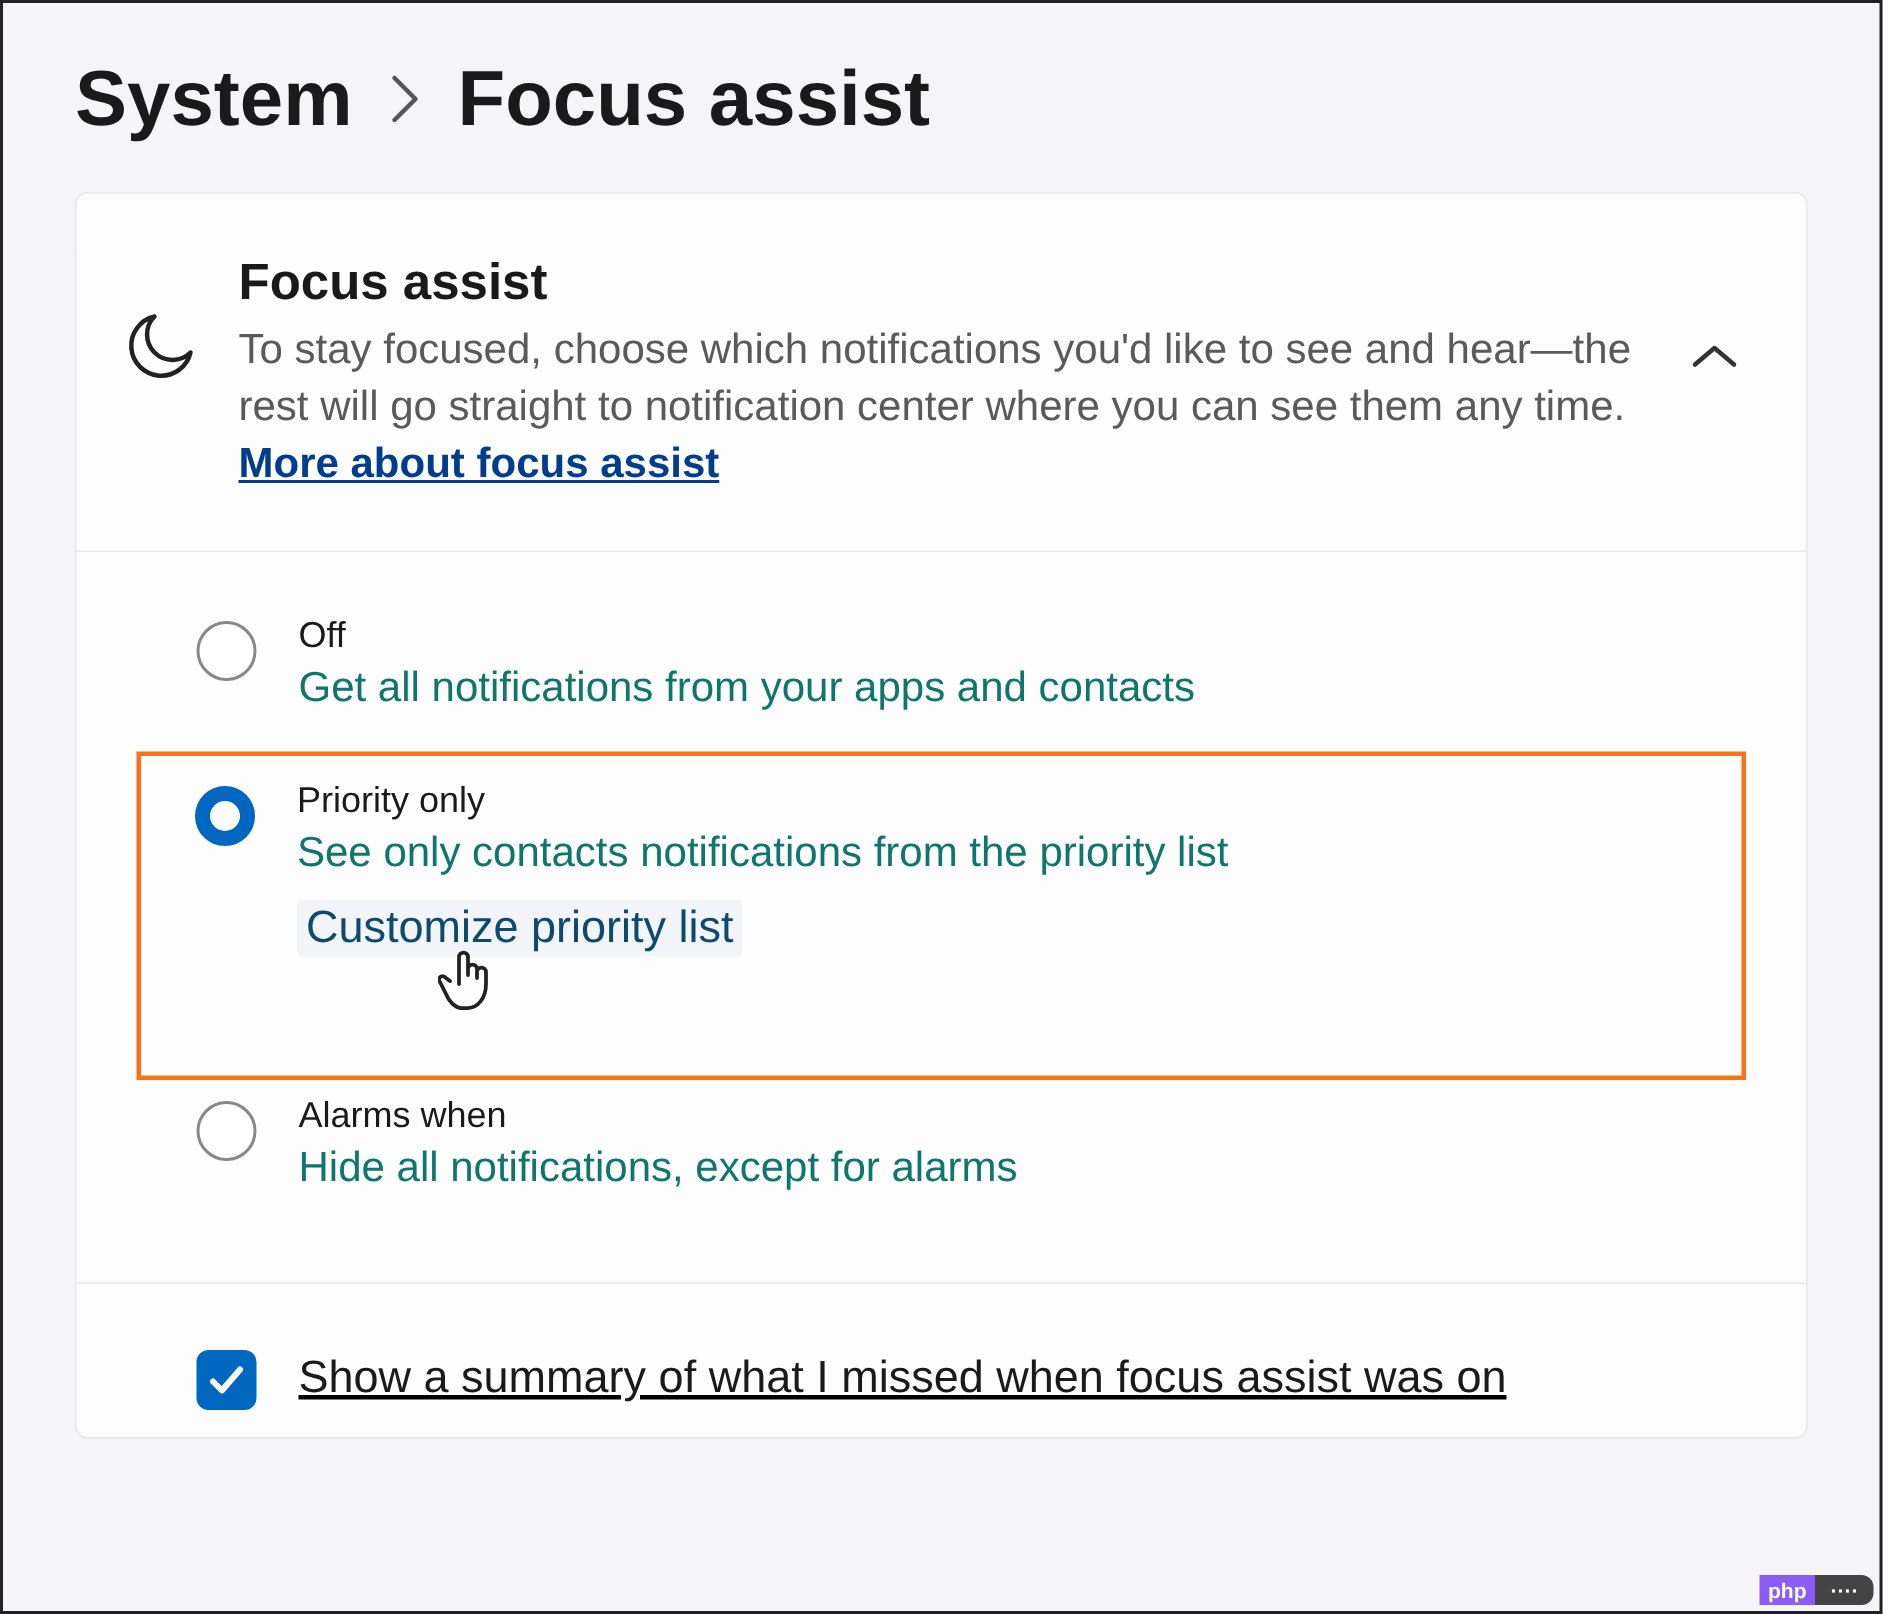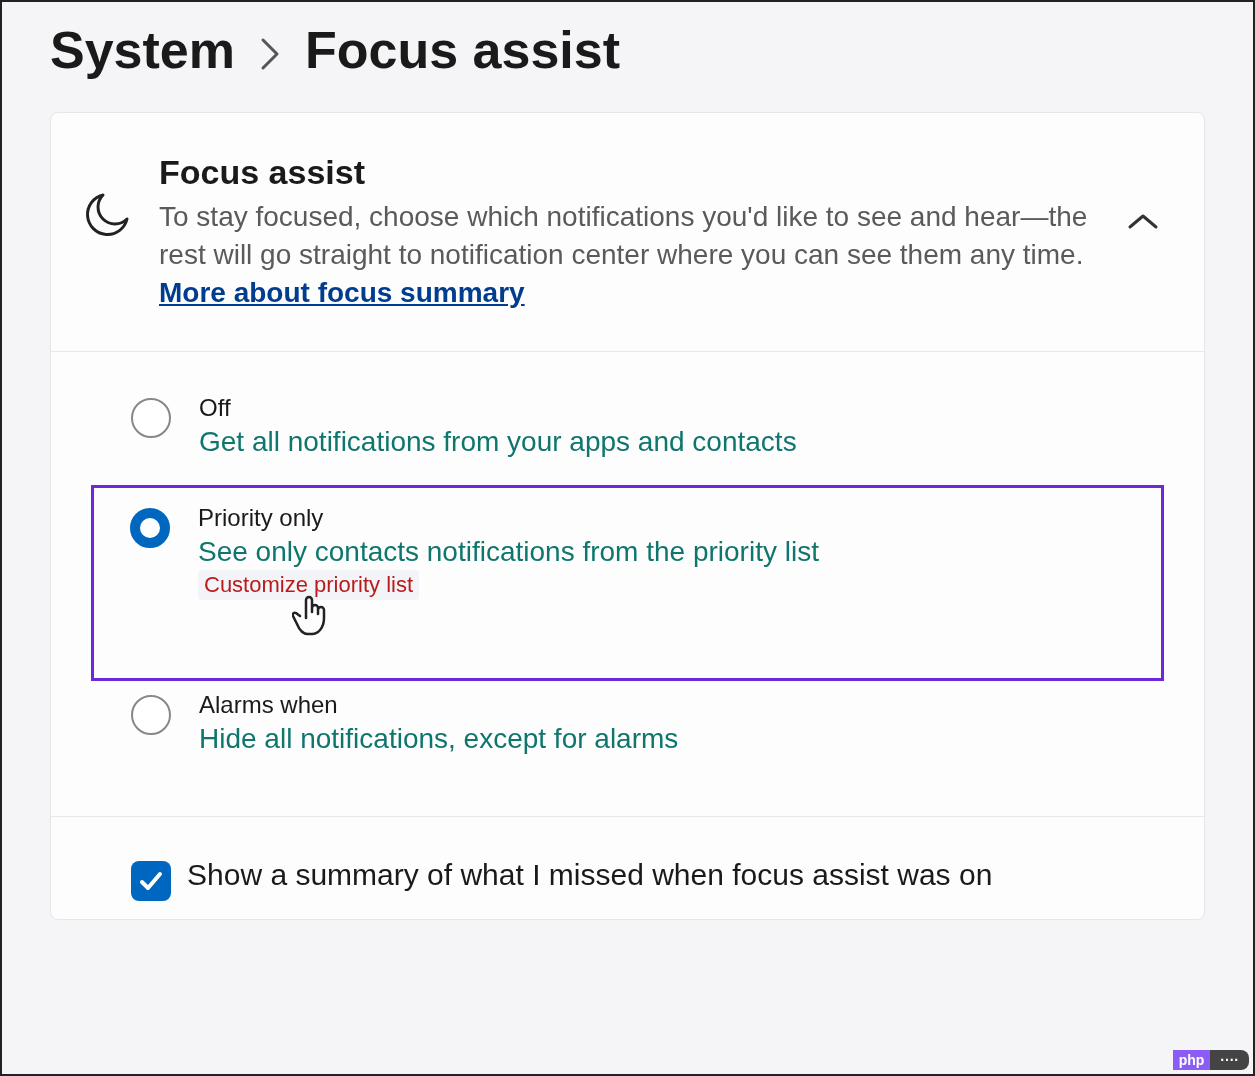--- a/index.html
+++ b/index.html
@@ -7,23 +7,23 @@
       font-family: "Segoe UI", -apple-system, sans-serif;
       background: #f5f5f7;
       width: 1255px;
       height: 1076px;
       padding: 0;
       overflow: hidden;
       border: 2px solid #222;
     }
     .breadcrumb {
       display: flex;
-      align-items: flex-end;
+      align-items: center;
       gap: 24px;
-      padding: 18px 48px 32px 48px;
+      padding: 34px 48px 32px 48px;
     }
     .breadcrumb-parent {
       font-size: 52px;
       font-weight: 600;
       color: #1a1a1a;
     }
     .breadcrumb-sep {
       font-size: 36px;
       color: #555;
       padding-top: 8px;
@@ -80,21 +80,21 @@
       padding: 32px 44px 34px 44px;
       border-bottom: 1px solid #e8e8e8;
     }
     .radio-row {
       display: flex;
       align-items: flex-start;
       gap: 28px;
       padding: 10px 32px 24px 36px;
     }
     .radio-row.highlighted {
-      border: 3px solid #6d28d9;
+      border: 3px solid #f97316;
       padding: 16px 20px 28px 36px;
       margin-left: -4px;
       margin-right: -4px;
     }
     .radio {
       flex: none;
       width: 40px;
       height: 40px;
       border-radius: 50%;
       border: 2px solid #888;
@@ -112,37 +112,39 @@
       color: #1a1a1a;
       margin-bottom: 2px;
     }
     .radio-desc {
       font-size: 28px;
       color: #0f766e;
       line-height: 1.3;
     }
     .customize-link {
       display: inline-block;
-      font-size: 22px;
-      color: #b91c1c;
+      font-size: 30px;
+      color: #0c4a6e;
       background: #f2f4f8;
       padding: 2px 6px;
       border-radius: 4px;
+      margin-top: 14px;
       cursor: pointer;
     }
     .cursor-hand {
       position: relative;
       left: 94px;
       top: -6px;
     }
     .summary-section {
       display: flex;
-      align-items: flex-start;
-      gap: 16px;
+      align-items: flex-end;
+      gap: 28px;
       padding: 38px 44px 18px 80px;
+      text-decoration: underline;
     }
     .checkbox {
       flex: none;
       width: 40px;
       height: 40px;
       border-radius: 8px;
       background: #0067c0;
       display: flex;
       align-items: center;
       justify-content: center;
@@ -183,21 +185,21 @@
 
   <div class="section-header">
     <span class="moon-icon">
       <svg width="46" height="46" viewBox="0 0 46 46">
         <path d="M18 4 A20 20 0 1 0 42 28 A15 15 0 0 1 18 4 Z" fill="none" stroke="#222" stroke-width="3" stroke-linejoin="round"></path>
       </svg>
     </span>
     <div class="section-header-text">
       <div class="section-title">Focus assist</div>
       <div class="section-desc">
-        <span>To stay focused, choose which notifications you'd like to see and hear—the rest will go straight to notification center where you can see them any time.  </span><a class="link">More about focus summary</a>
+        <span>To stay focused, choose which notifications you'd like to see and hear—the rest will go straight to notification center where you can see them any time.  </span><a class="link">More about focus assist</a>
       </div>
     </div>
     <span class="chevron">
       <svg width="34" height="22" viewBox="0 0 34 22">
           <path d="M4 16 L17 5 L30 16" stroke="#333" stroke-width="3" fill="none" stroke-linecap="round" stroke-linejoin="round"></path>
         </svg>
     </span>
   </div>
 
   <div class="options">

